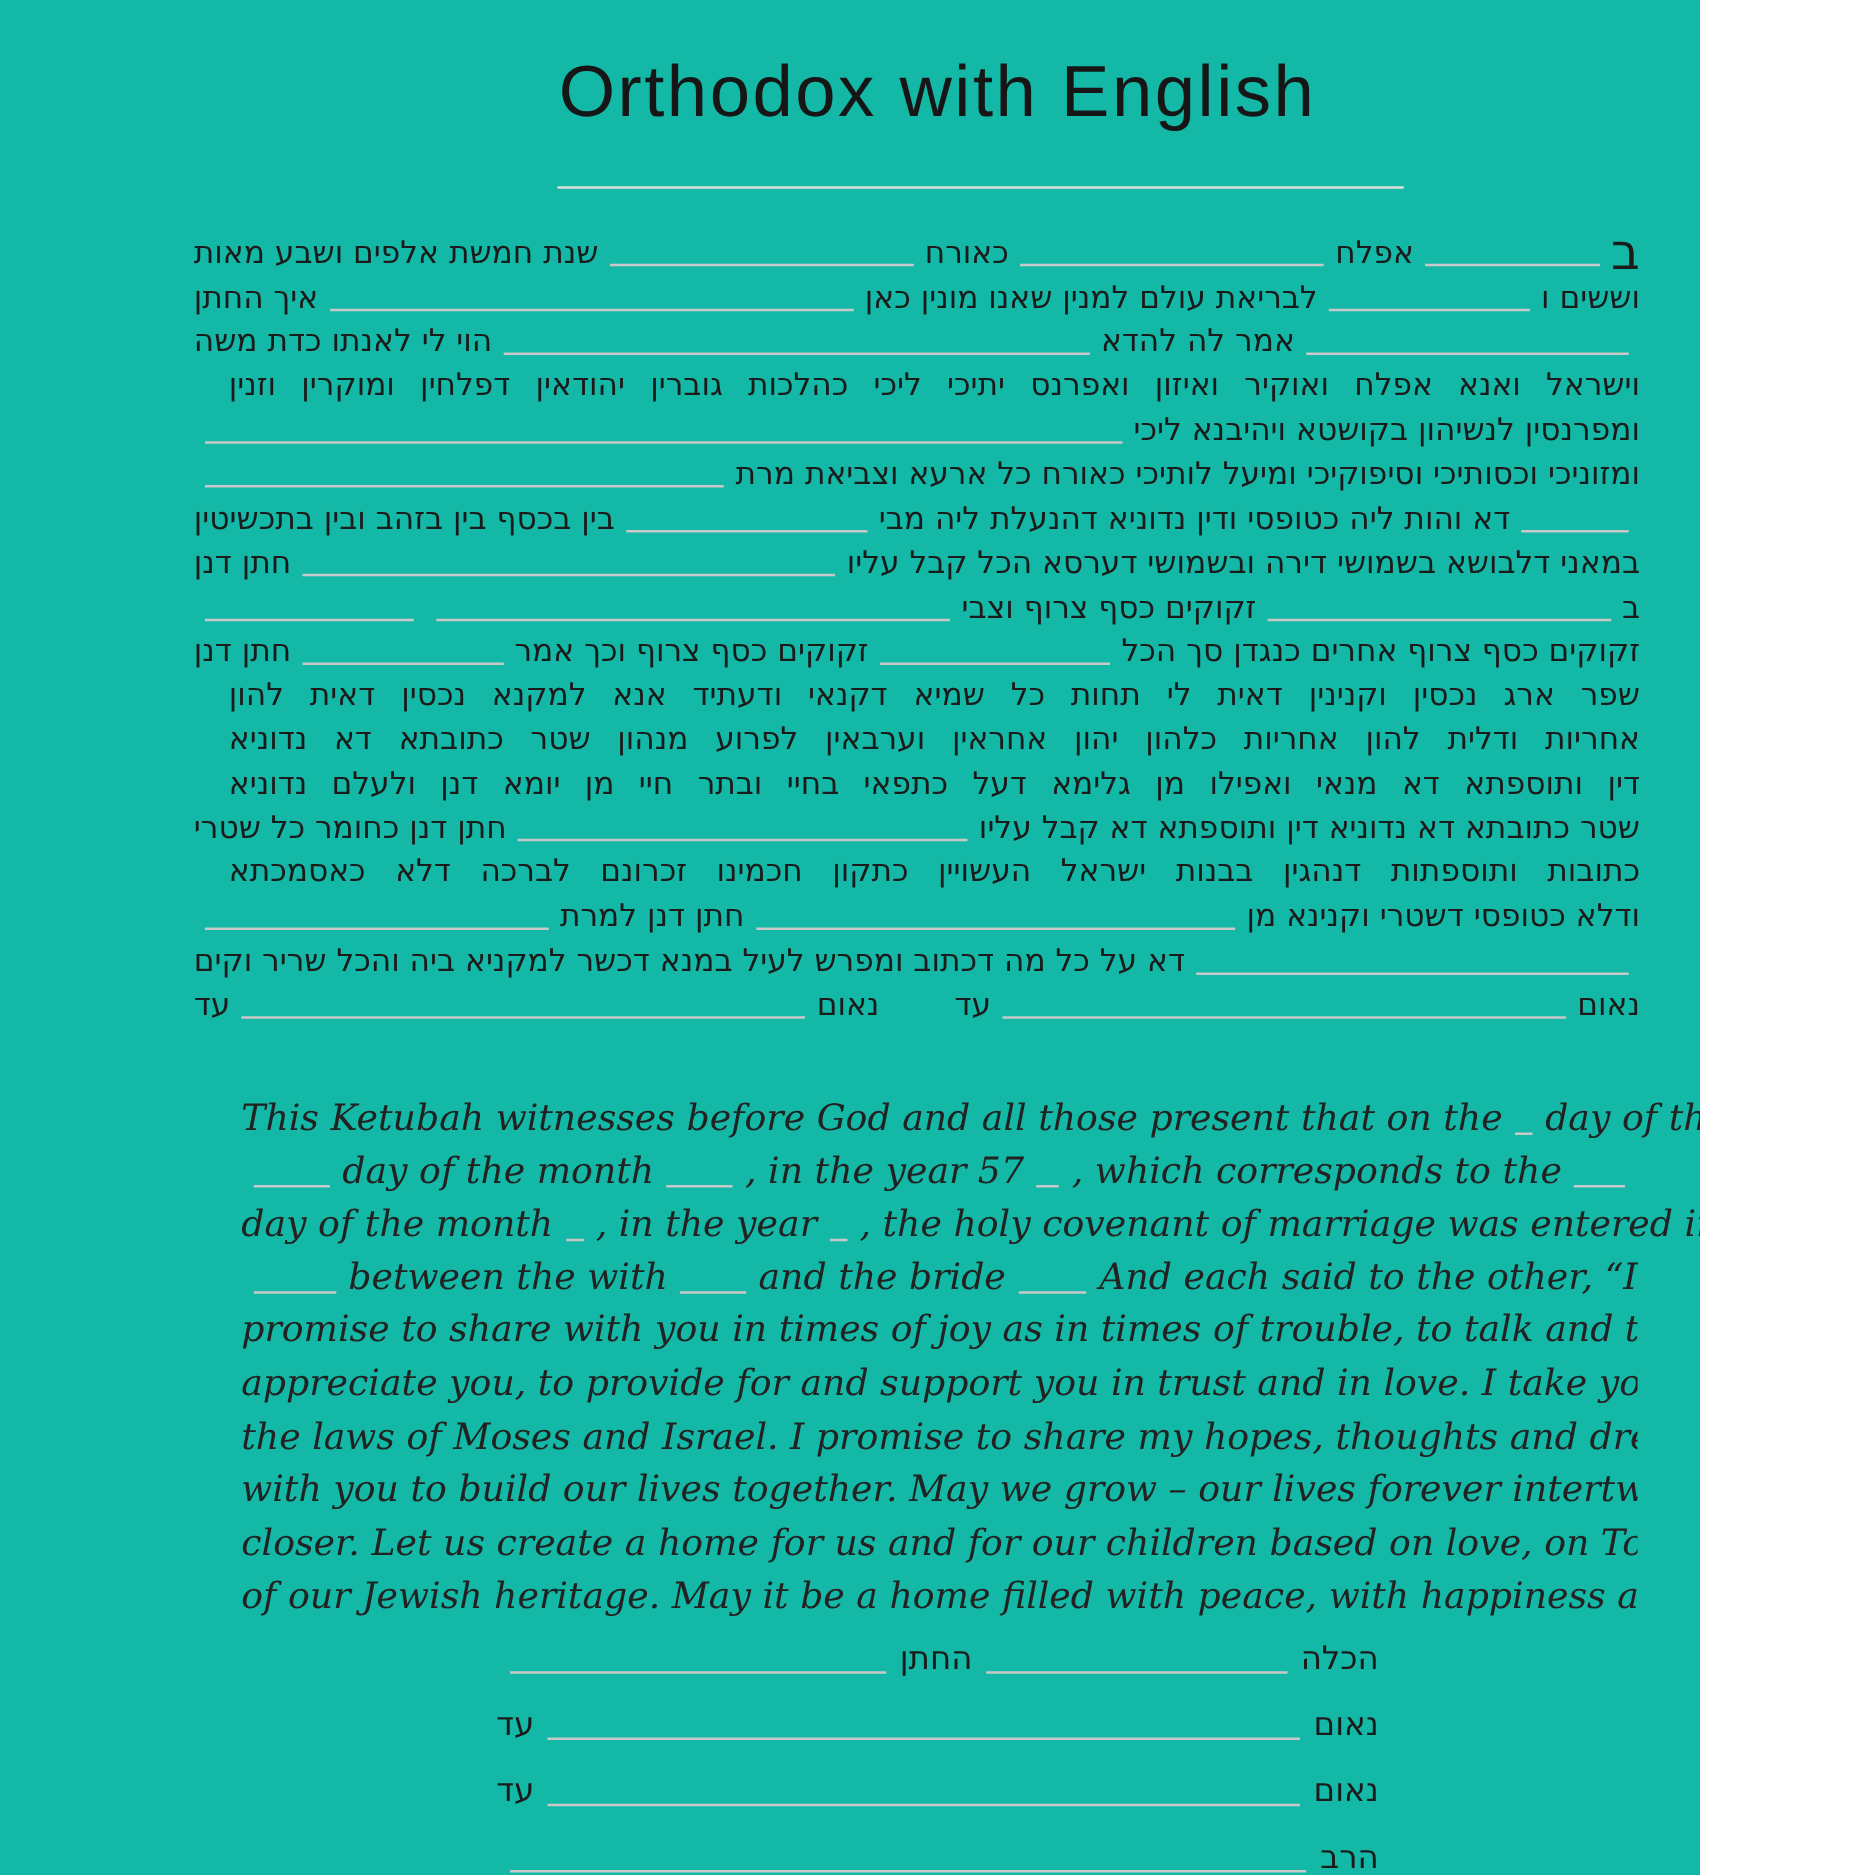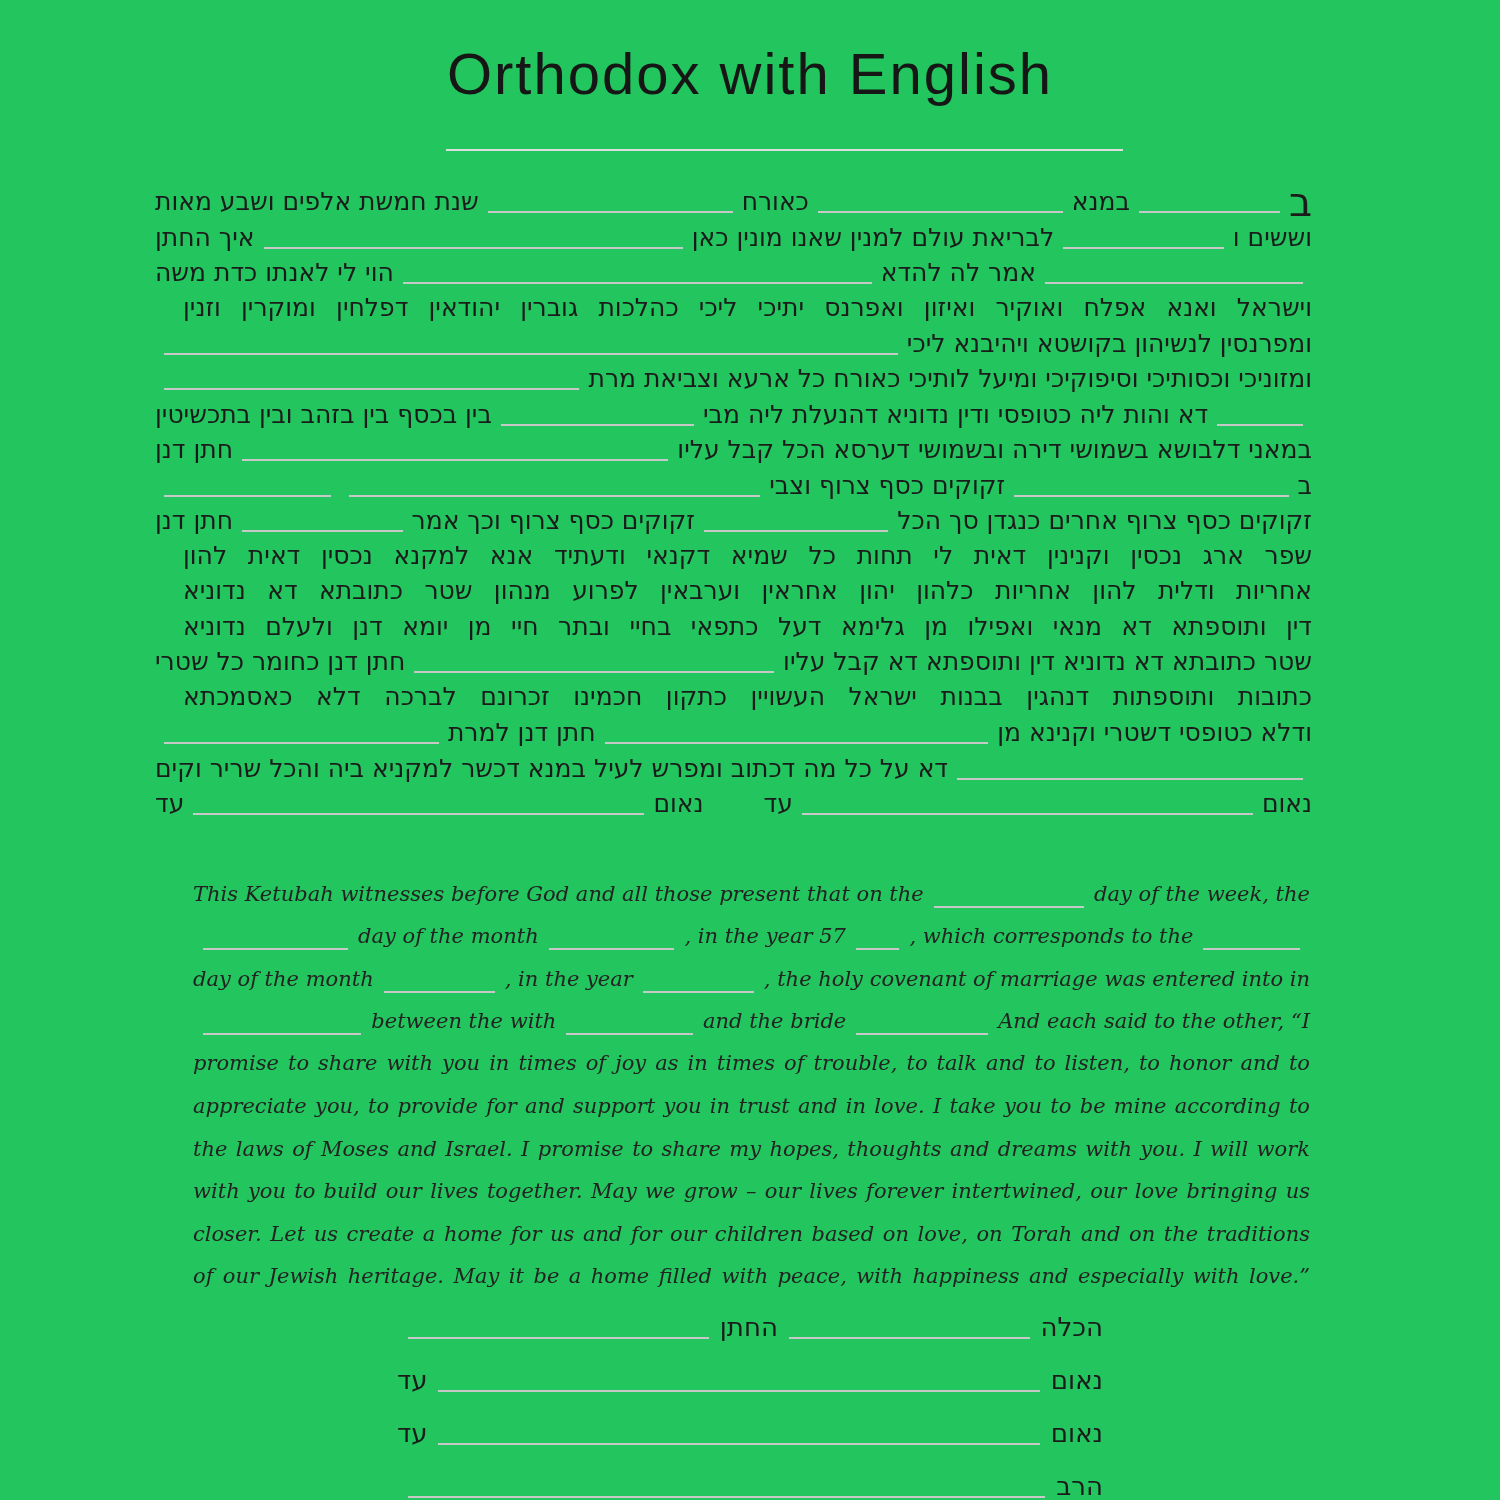--- a/index.html
+++ b/index.html
@@ -1,37 +1,37 @@
 <!DOCTYPE html>
 <html><head>
 <meta charset="utf-8">
 <style>
   html,body{margin:0;padding:0;background:#fff;}
-  .page{position:relative;width:1500px;height:1500px;background:#22c55e;overflow:hidden;
+  .page{position:relative;width:1360px;height:1500px;background:#14b8a6;overflow:hidden;
         font-family:"Liberation Sans",sans-serif;}
   .title{position:absolute;top:40px;left:0;width:1500px;text-align:center;margin:0;
          font-family:"Liberation Sans",sans-serif;font-weight:300;font-size:58px;
          letter-spacing:2px;color:#161616;}
   .divider{position:absolute;top:149px;left:446px;width:677px;height:2px;background:#dedede;}
 
   
   .heb{position:absolute;left:155px;top:184px;width:1157px;
        font-family:"DejaVu Sans",sans-serif;font-size:25px;color:#1b1b1b;}
   .heb .row{display:flex;align-items:flex-end;height:35.4px;}
   .heb .just{height:35.4px;line-height:35.4px;text-align:justify;text-align-last:justify;
              overflow:hidden;white-space:nowrap;margin-left:28px;}
   .seg{white-space:pre;line-height:35px;}
   .seg.big{font-size:40px;line-height:34px;}
   .blank{border-bottom:2px solid #c8c8c8;flex-grow:1;flex-basis:0;flex-shrink:1;
          margin:0 9px 6px 9px;min-width:14px;height:0;}
   .gap{flex-grow:0;flex-shrink:0;}
 
   
   .eng{position:absolute;left:193px;top:872px;width:1117px;
-       font-family:"DejaVu Serif",serif;font-style:italic;font-size:21px;color:#222;}
+       font-family:"DejaVu Serif",serif;font-style:italic;font-size:29px;color:#222;}
   .eng .row{display:flex;align-items:flex-end;height:42.6px;}
   .eng .just{height:42.6px;line-height:42.6px;text-align:justify;text-align-last:justify;
              overflow:hidden;white-space:nowrap;}
   .eng .seg{line-height:41px;}
   .eng .blank{margin:0 10px 7px 10px;}
 
   
   .foot{position:absolute;left:397px;top:1292px;width:706px;
         font-family:"DejaVu Sans",sans-serif;font-size:26px;color:#1b1b1b;}
   .foot .row{display:flex;align-items:flex-end;height:53px;}
@@ -40,21 +40,21 @@
 </head>
 <body>
 
 <div class="page">
   <h1 class="title">Orthodox with English</h1>
   <div class="divider"></div>
   <div id="hebrew" class="heb" dir="rtl">
       <div class="row">
         <span class="seg big">ב</span>
         <span class="blank" style="flex-grow: 115;"></span>
-        <span class="seg">במנא</span>
+        <span class="seg">אפלח</span>
         <span class="blank" style="flex-grow: 200;"></span>
         <span class="seg">כאורח</span>
         <span class="blank" style="flex-grow: 200;"></span>
         <span class="seg">שנת חמשת אלפים ושבע מאות</span>
       </div>
       <div class="row">
         <span class="seg">וששים ו</span>
         <span class="blank" style="flex-grow: 115;"></span>
         <span class="seg">לבריאת עולם למנין שאנו מונין כאן</span>
         <span class="blank" style="flex-grow: 300;"></span>

